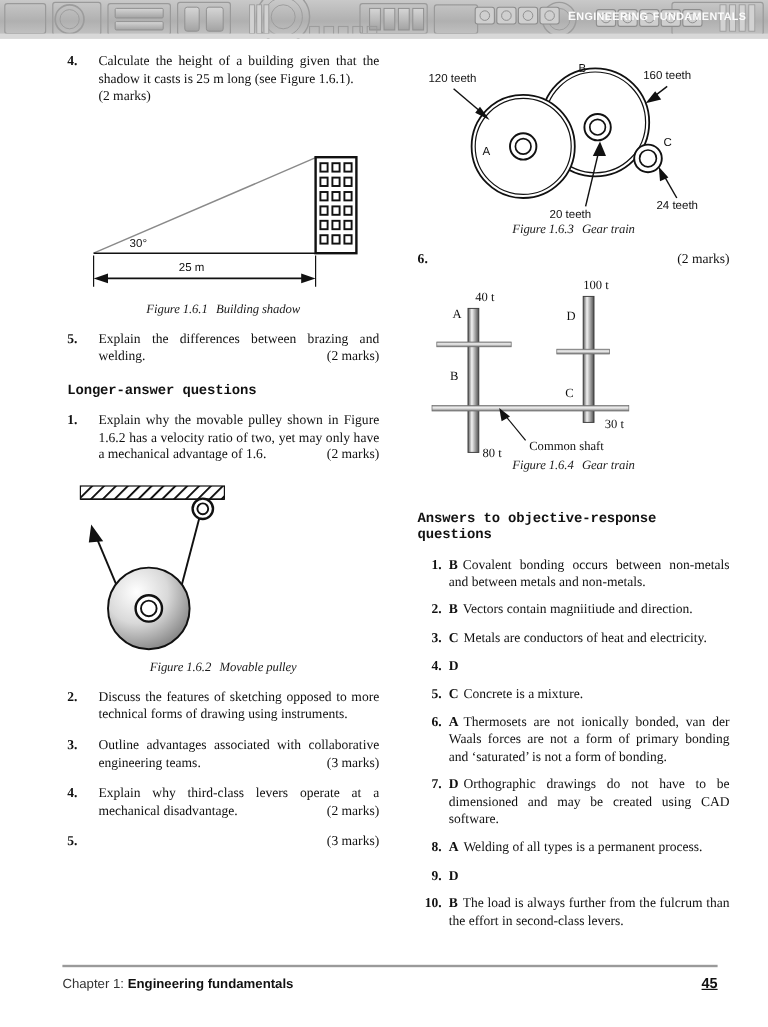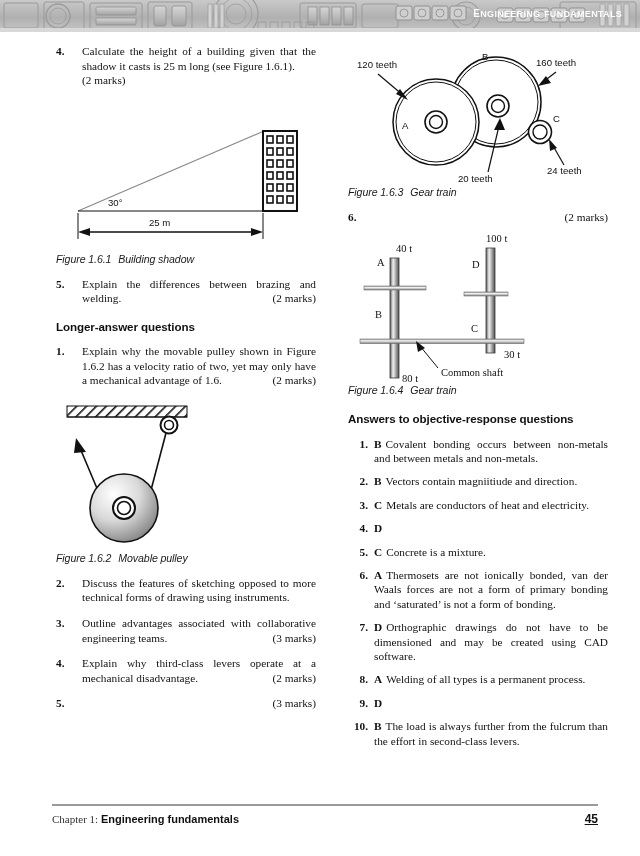--- a/index.html
+++ b/index.html
@@ -66,35 +66,36 @@
     text-align: left;
     width: 22px;
   }
   .tail-right {
     display: block;
     text-align: right;
   }
 
   
   .section-heading {
-    font-family: Liberation Sans, sans-serif;
+    font-family: Liberation Mono, monospace;
     font-weight: bold;
     font-size: 11.6px;
     margin: 14px 0 11px 4px;
     letter-spacing: -0.1px;
   }
 
   
   .fig-caption {
-    font-family: Liberation Sans, sans-serif;
+    font-family: Liberation Serif, serif;
     font-style: italic;
     font-size: 10.6px;
     color: #1a1a1a;
     margin: 4px 0 12px 4px;
     letter-spacing: -0.1px;
+    text-align: center;
   }
   .fig-caption .fc-num { margin-right: 7px; }
 
   
   .figwrap { margin: 6px 0 0 0; }
   svg { display: block; overflow: visible; }
   .dlabel {
     font-family: "Liberation Sans", sans-serif;
     font-size: 9.6px;
     fill: #111;
@@ -136,21 +137,21 @@
     width: 100%;
     margin-bottom: 6px;
   }
   .footer-row {
     display: flex;
     justify-content: space-between;
     align-items: baseline;
     font-family: "Liberation Sans", sans-serif;
     font-size: 11px;
   }
-  .footer-left .f-chapter { color: #333; font-family: Liberation Serif, serif; }
+  .footer-left .f-chapter { color: #333; }
   .footer-left .f-title { font-weight: bold; color: #111; }
   .footer-page { font-weight: bold; font-size: 12px; text-decoration: underline; }
 </style>
 </head>
 <body>
 
 <div id="header-banner">
   <svg class="banner-art" width="640" height="32" viewBox="0 0 640 32">
     <defs>
       <linearGradient id="bgGrad" x1="0" y1="0" x2="0" y2="1">
@@ -455,21 +456,21 @@
 
       <text class="dlabel-serif" x="97" y="140">Common shaft</text>
       <line x1="94" y1="132" x2="76" y2="110" stroke="#111" stroke-width="1"></line>
       <polygon points="72,105 81,112 74,116" fill="#111"></polygon>
     </svg>
   </div>
   <div class="fig-caption" style="margin-top:18px;">
     <span class="fc-num">Figure 1.6.4</span><span>Gear train</span>
   </div>
 
-  <div class="section-heading" style="margin-top:16px;margin-bottom:12px;">Answers to objective-response questions</div>
+  <div class="section-heading" style="margin-top:32px;margin-bottom:12px;">Answers to objective-response questions</div>
 
   <div>
     <div class="ans-item">
       <span class="anum">1.</span>
       <span class="letter">B</span><span>Covalent bonding occurs between non-metals and between metals and non-metals.</span>
     </div>
     <div class="ans-item">
       <span class="anum">2.</span>
       <span class="letter">B</span><span>Vectors contain magniitiude and direction.</span>
     </div>

